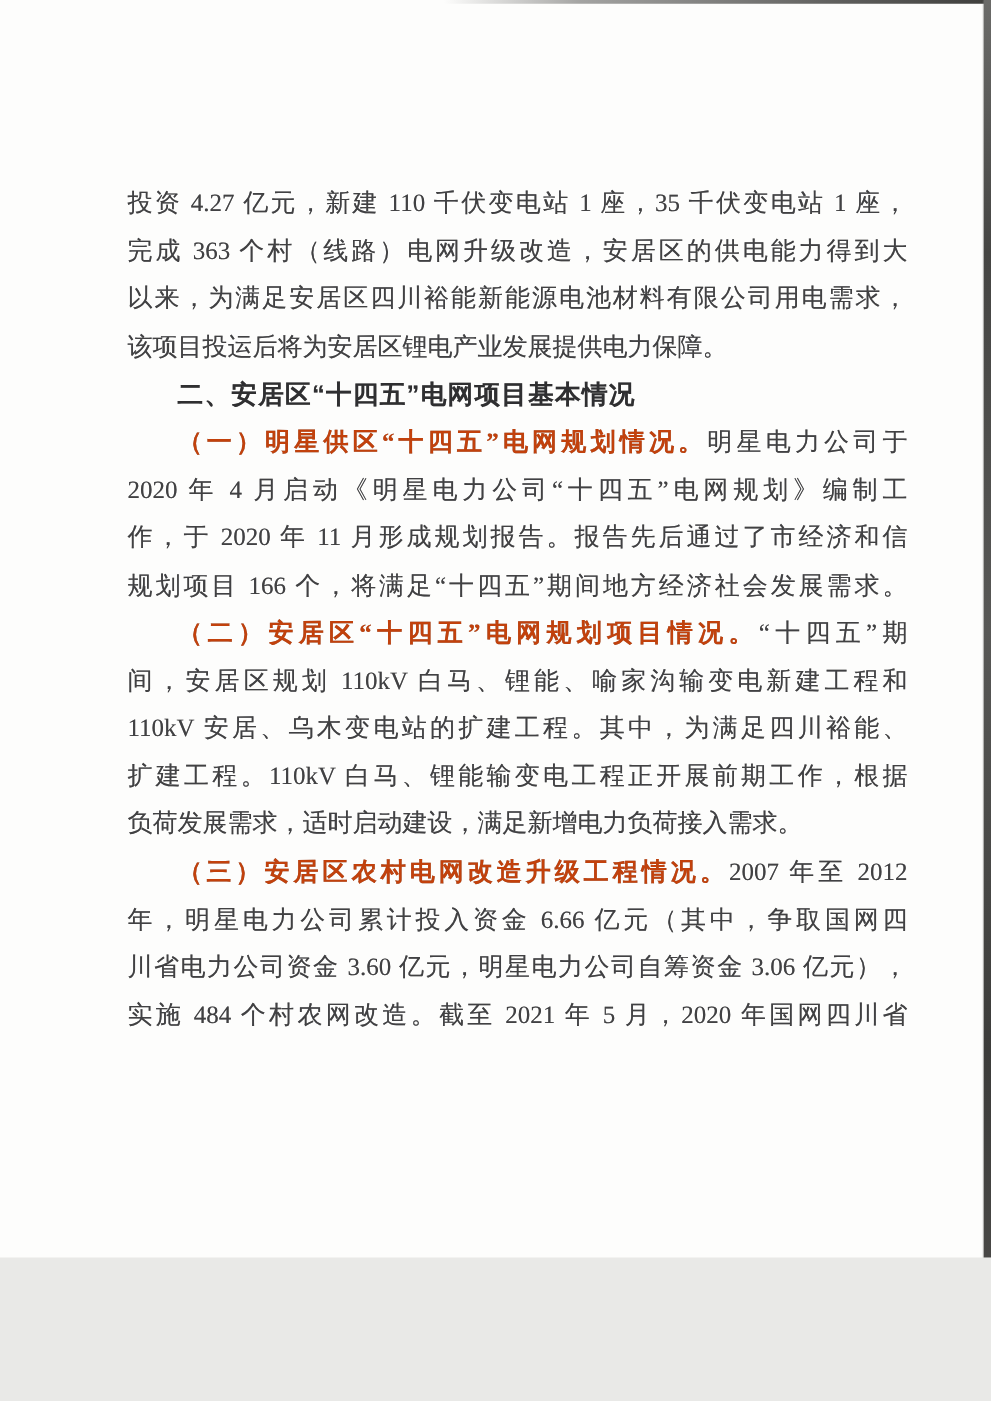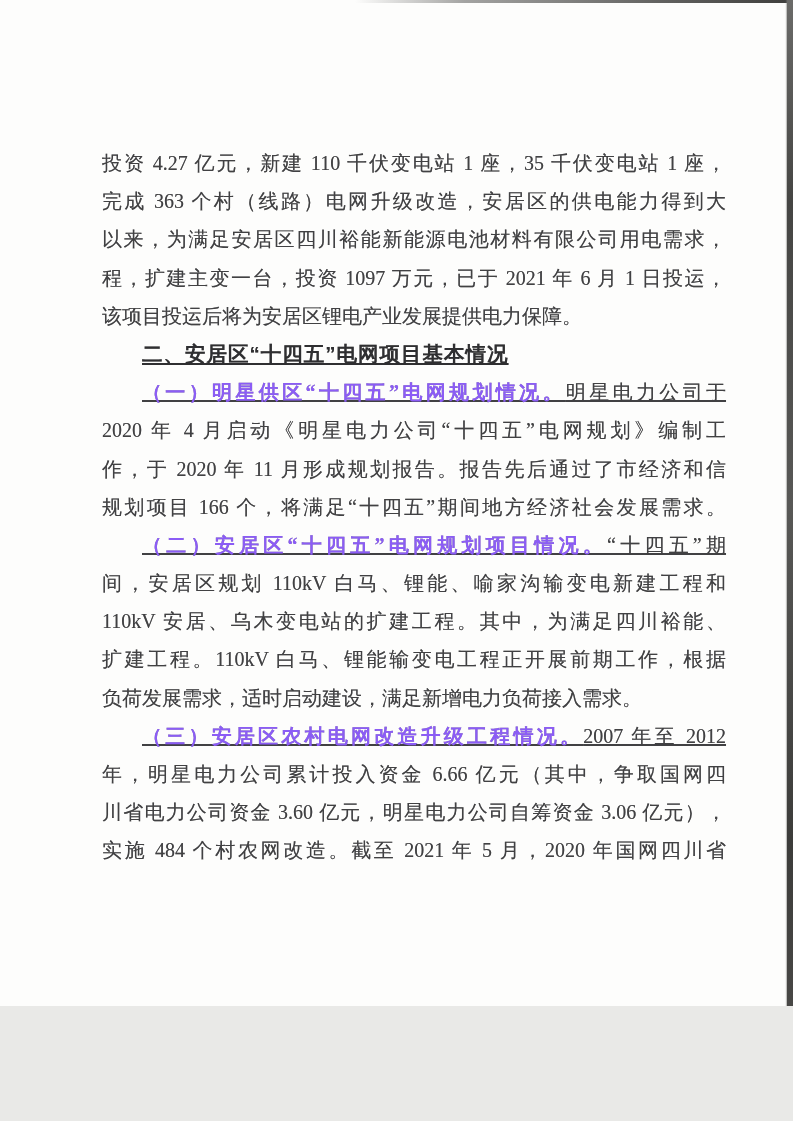--- a/index.html
+++ b/index.html
@@ -33,24 +33,24 @@
     font-size:20px;
   }
   .line{
     height:38.2px;
     line-height:38.2px;
     text-align:justify;
     white-space:normal;
     text-shadow:0 0 .4px rgba(65,65,67,.55);
   }
   .line.stretch{ text-align-last:justify; }
-  .line.indent{ padding-left:40px;text-decoration:underline; }
+  .line.indent{ padding-left:40px; }
   .line .lead{
     font-weight:700;
-    color:#8b5cf6;
+    color:#c2410c;
   }
   .line.heading{
     font-family:"Liberation Sans", sans-serif;
     font-weight:700;
     color:#2f2f31;
     letter-spacing:1px;
     font-size:20.5px;
   }
   .page-number{
     position:absolute;
@@ -65,21 +65,20 @@
 <body>
 
 <div class="page">
   <div class="edge-top"></div>
   <div class="edge-right"></div>
 
   <div class="text-block" id="text-block">
       <div class="line stretch"><span>投资 4.27 亿元，新建 110 千伏变电站 1 座，35 千伏变电站 1 座，</span></div>
       <div class="line stretch"><span>完成 363 个村（线路）电网升级改造，安居区的供电能力得到大</span></div>
       <div class="line stretch"><span>以来，为满足安居区四川裕能新能源电池材料有限公司用电需求，</span></div>
-      <div class="line stretch"><span>程，扩建主变一台，投资 1097 万元，已于 2021 年 6 月 1 日投运，</span></div>
       <div class="line"><span>该项目投运后将为安居区锂电产业发展提供电力保障。</span></div>
       <div class="line heading indent"><span>二、安居区“十四五”电网项目基本情况</span></div>
       <div class="line indent stretch"><span class="lead">（一）明星供区“十四五”电网规划情况。</span><span>明星电力公司于</span></div>
       <div class="line stretch"><span>2020 年 4 月启动《明星电力公司“十四五”电网规划》编制工</span></div>
       <div class="line stretch"><span>作，于 2020 年 11 月形成规划报告。报告先后通过了市经济和信</span></div>
       <div class="line stretch"><span>规划项目 166 个，将满足“十四五”期间地方经济社会发展需求。</span></div>
       <div class="line indent stretch"><span class="lead">（二）安居区“十四五”电网规划项目情况。</span><span>“十四五”期</span></div>
       <div class="line stretch"><span>间，安居区规划 110kV 白马、锂能、喻家沟输变电新建工程和</span></div>
       <div class="line stretch"><span>110kV 安居、乌木变电站的扩建工程。其中，为满足四川裕能、</span></div>
       <div class="line stretch"><span>扩建工程。110kV 白马、锂能输变电工程正开展前期工作，根据</span></div>

